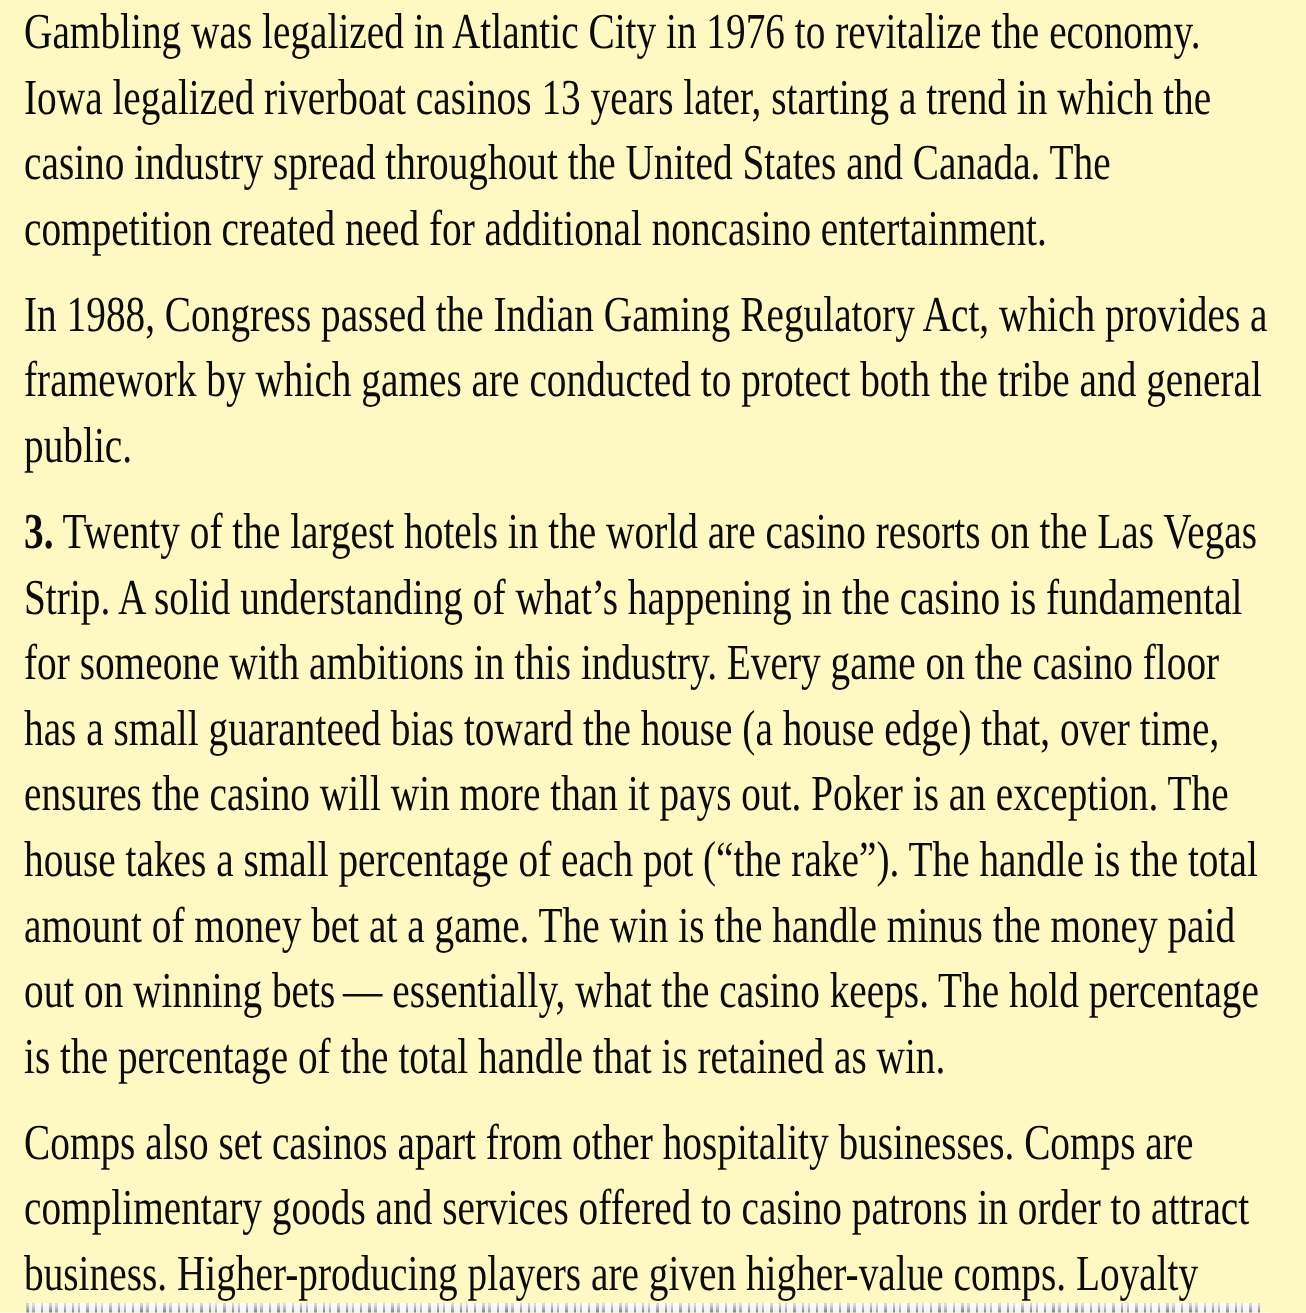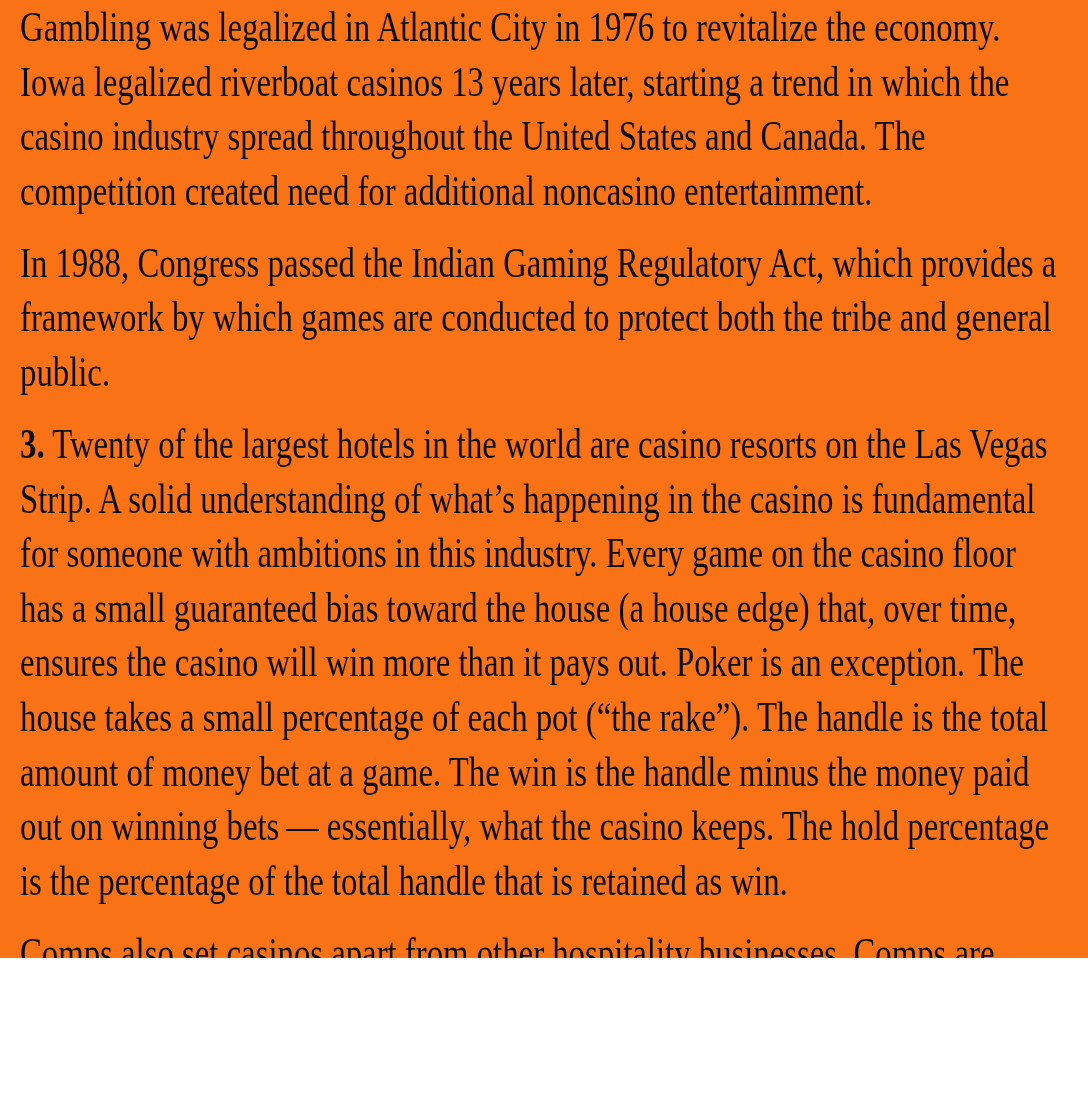--- a/index.html
+++ b/index.html
@@ -3,22 +3,22 @@
 <meta charset="utf-8">
 <style>
   html, body {
     margin: 0;
     padding: 0;
     background: #ffffff;
   }
   .page {
     position: relative;
     width: 1088px;
-    height: 958px;
-    background: #f97316;
+    height: 1094px;
+    background: #fef9c3;
     overflow: hidden;
   }
   .text-block {
     position: absolute;
     left: 20px;
     top: 0;
     width: 1360px;
     transform: scaleX(0.78);
     transform-origin: 0 0;
     font-family: "Liberation Serif", "DejaVu Serif", serif;

